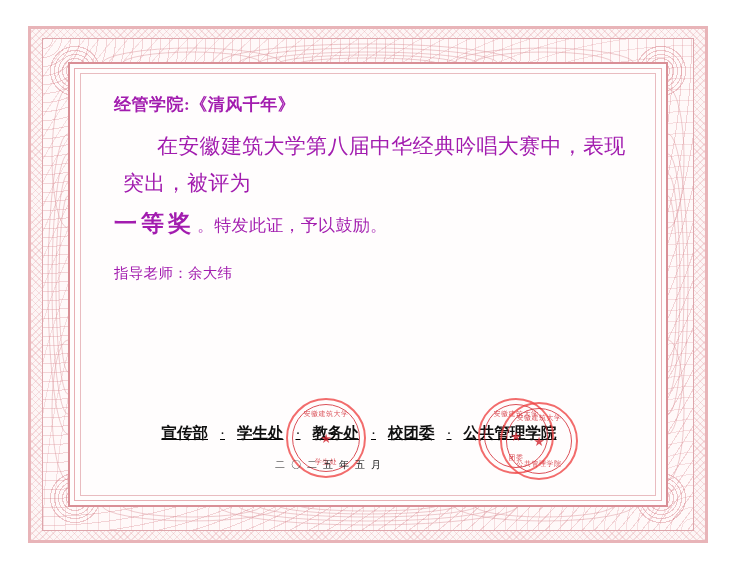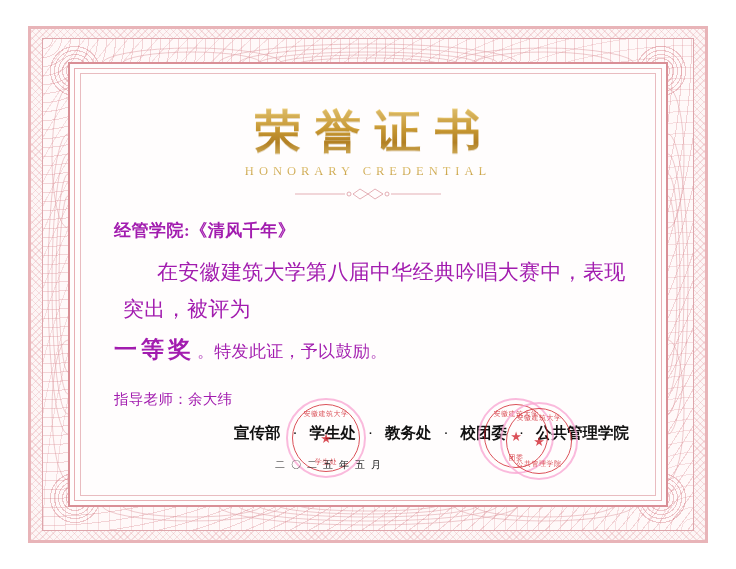--- a/index.html
+++ b/index.html
@@ -204,44 +204,45 @@
   }
   .line-teacher { margin-top: 16px; }
 
   
   .sign-row {
     position: absolute;
     left: 0;
     right: 0;
     bottom: 52px;
     display: flex;
-    justify-content: flex-end;
+    justify-content: center;
     align-items: flex-end;
     gap: 0;
     padding-right: 18px;
+    text-decoration: underline;
   }
   .sign-item {
     position: relative;
     font-size: 15.5px;
     font-weight: bold;
     color: #111;
     padding: 0 9px;
     white-space: nowrap;
   }
   .dot-sep {
     font-size: 15px;
     color: #111;
     padding: 0 3px;
     align-self: center;
   }
 
   .seal {
     position: absolute;
     border-radius: 50%;
-    border: 2px solid #f9a8d4;
+    border: 2px solid #ef4444;
     opacity: 0.78;
     pointer-events: none;
   }
   .seal .seal-ring {
     position: absolute;
     left: 4px; top: 4px; right: 4px; bottom: 4px;
     border: 1px solid #d0202a;
     border-radius: 50%;
   }
   .seal .seal-star {
@@ -339,36 +340,20 @@
   <div class="rosette tl"></div>
   <div class="rosette tr"></div>
   <div class="rosette bl"></div>
   <div class="rosette br"></div>
 
   <div class="border-inner"></div>
   <div class="border-thin"></div>
 
   <div id="content">
 
-    <div class="title-block">
-      <div class="cert-title">荣誉证书</div>
-      <div class="cert-title-en">HONORARY CREDENTIAL</div>
-      <div class="divider-orn">
-        <svg width="150" height="14" viewBox="0 0 150 14" xmlns="http://www.w3.org/2000/svg">
-          <g stroke="#d88e96" fill="none" stroke-width="0.7">
-            <path d="M2 7 H52"></path>
-            <path d="M98 7 H148"></path>
-            <path d="M60 7 l7 -5 l8 5 l-8 5 z"></path>
-            <path d="M75 7 l7 -5 l8 5 l-8 5 z"></path>
-            <circle cx="56" cy="7" r="2"></circle>
-            <circle cx="94" cy="7" r="2"></circle>
-          </g>
-        </svg>
-      </div>
-    </div>
 
     <div class="body-block">
       <div class="line-unit">经管学院:《清风千年》</div>
       <div class="line-main">在安徽建筑大学第八届中华经典吟唱大赛中，表现突出，被评为</div>
       <div class="line-award">
         <span class="award-big">一等奖</span><span>。特发此证，予以鼓励。</span>
       </div>
       <div class="line-teacher">指导老师：余大纬</div>
     </div>
 

